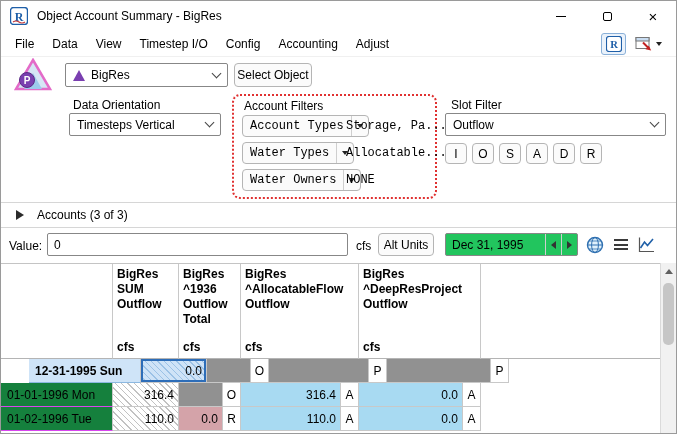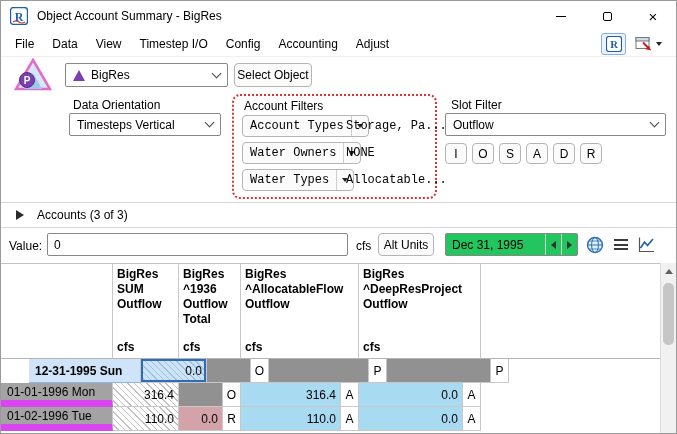--- a/index.html
+++ b/index.html
@@ -81,21 +81,21 @@
 
   
   .grid{position:absolute;left:0;top:262px;width:661px;height:172px;border-top:1px solid #c4c4c4;background:#fff;overflow:hidden;}
   .grid-header{display:flex;height:95px;}
   .hcell{border-right:1px solid #c8c8c8;border-bottom:1px solid #b4b4b4;position:relative;padding:3px 4px;font-weight:bold;line-height:15px;background:#fff;flex:none;}
   .hdate{width:112px;}
   .hfill{flex:1;border-right:none;}
   .htitle div{white-space:nowrap;overflow:hidden;}
   .hunits{position:absolute;left:4px;bottom:3px;}
   .grid-row{display:flex;height:24px;}
-  .dcell{width:112px;flex:none;background:#a3a3a3;border-right:1px solid #c8c8c8;border-bottom:7px solid #d946ef;display:flex;align-items:center;padding-left:6px;white-space:nowrap;}
+  .dcell{width:112px;flex:none;background:#15803d;border-right:1px solid #c8c8c8;border-bottom:1px solid #d946ef;display:flex;align-items:center;padding-left:6px;white-space:nowrap;}
   .dcell.sel{background:var(--selrow);font-weight:bold;border-bottom:1px solid #8cb8e0;margin-left:28px;}
   .vcell{flex:none;border-right:1px solid #c8c8c8;border-bottom:1px solid #c8c8c8;display:flex;align-items:center;justify-content:flex-end;padding-right:4px;background:#fff;}
   .fcell{width:18px;flex:none;border-right:1px solid #c8c8c8;border-bottom:1px solid #c8c8c8;display:flex;align-items:center;justify-content:center;background:#fff;}
   .rfill{flex:1;background:#fff;}
   .cell-nan{background:var(--nan);}
   .cell-output{background:var(--out);}
   .cell-reset{background:var(--reset);}
   .cell-hatch{background:repeating-linear-gradient(45deg,#ffffff 0 3.5px,#c2c2c2 3.5px 4.5px);}
   .cell-selected{background:repeating-linear-gradient(45deg,#cfe3f7 0 3.5px,#9cc2e6 3.5px 4.5px);box-shadow:inset 0 0 0 2px var(--sel-blue);}
 
@@ -185,35 +185,35 @@
           <button class="dropbtn">
             <span class="dropbtn-label">Account Types</span>
             <span class="dropbtn-arrow">
               <span class="tri-down"></span>
             </span>
           </button>
           <span class="af-value">Storage, Pa...</span>
         </div>
         <div class="af-row">
           <button class="dropbtn">
+            <span class="dropbtn-label">Water Types</span>
+            <span class="dropbtn-arrow">
+              <span class="tri-down"></span>
+            </span>
+          </button>
+          <span class="af-value">Allocatable...</span>
+        </div>
+        <div class="af-row">
+          <button class="dropbtn">
             <span class="dropbtn-label">Water Owners</span>
             <span class="dropbtn-arrow">
               <span class="tri-down"></span>
             </span>
           </button>
           <span class="af-value">NONE</span>
-        </div>
-        <div class="af-row">
-          <button class="dropbtn">
-            <span class="dropbtn-label">Water Types</span>
-            <span class="dropbtn-arrow">
-              <span class="tri-down"></span>
-            </span>
-          </button>
-          <span class="af-value">Allocatable...</span>
         </div>
       </div>
   </div>
 
   <div class="sf-label">Slot Filter</div>
   <div class="combo sf-combo">
     <span>Outflow</span>
     <span class="chev"></span>
   </div>
   <div class="sf-buttons">

